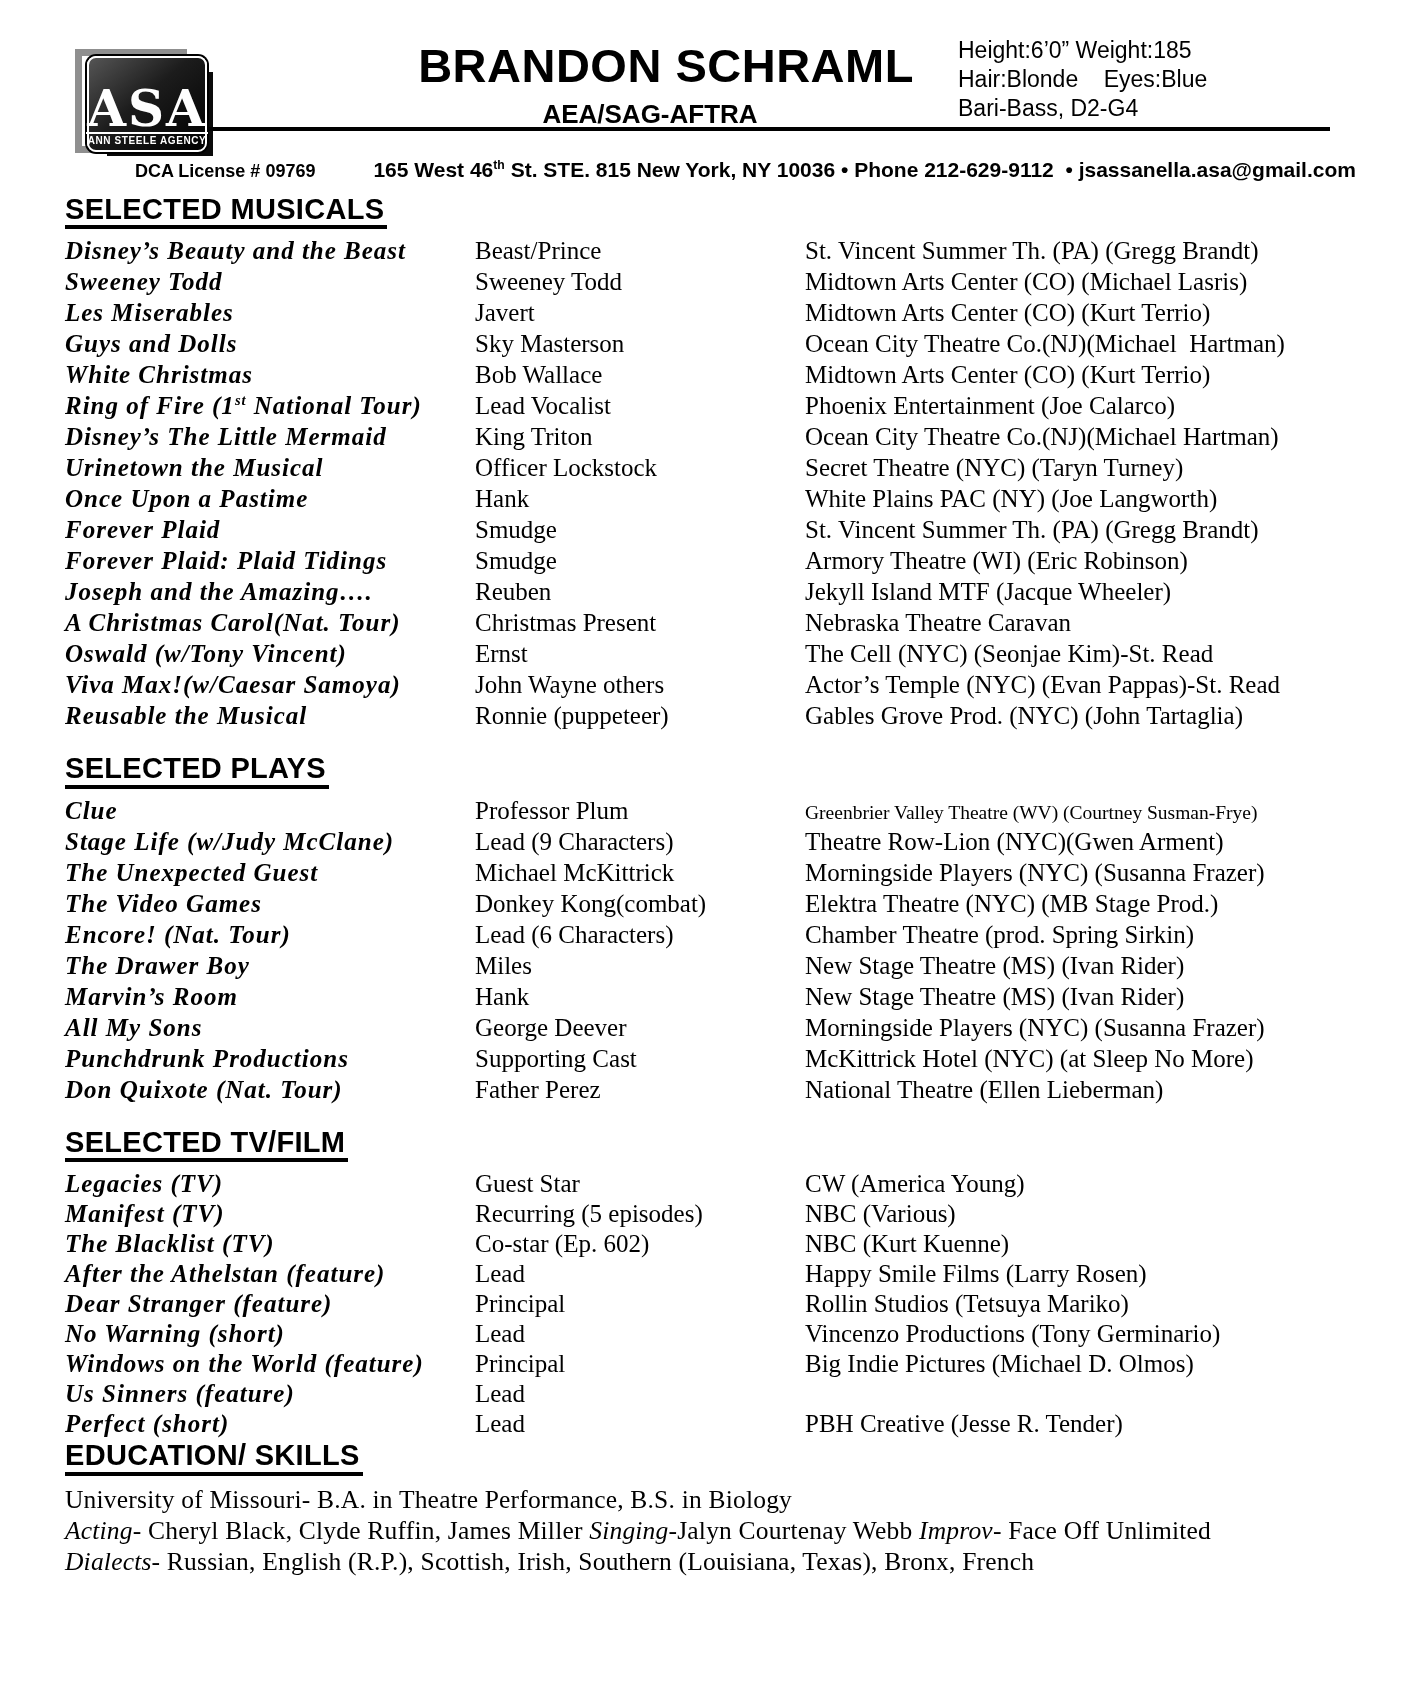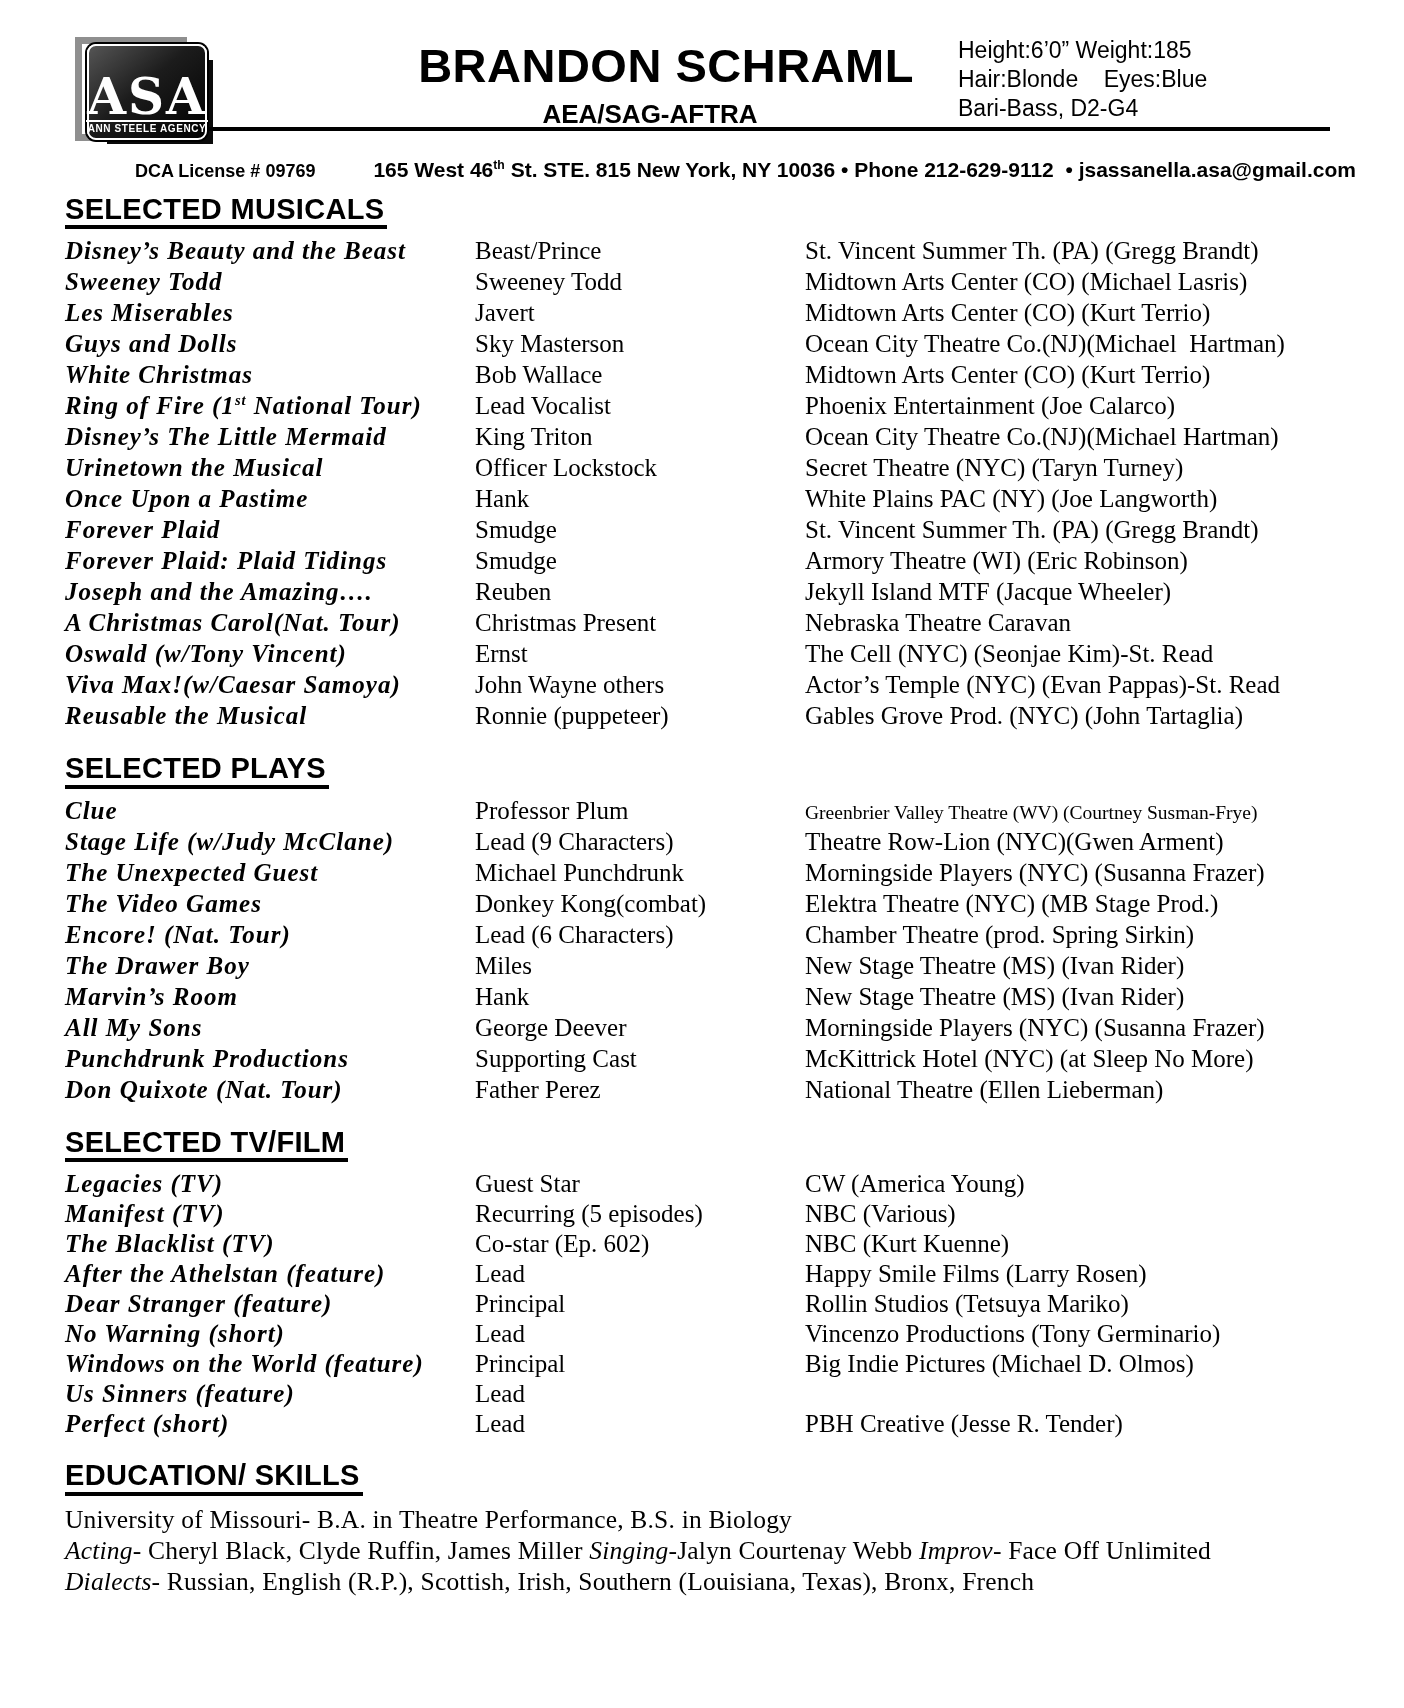--- a/index.html
+++ b/index.html
@@ -2,21 +2,21 @@
 <html><head>
 <meta charset="utf-8">
 <style>
   html,body{margin:0;padding:0;}
   body{
     width:1404px;height:1708px;background:#ffffff;color:#000;
     font-family:"Liberation Serif",serif;position:relative;overflow:hidden;
   }
   
   .header{position:relative;height:148px;}
-  .logo{position:absolute;left:75px;top:32px;width:150px;height:118px;}
+  .logo{position:absolute;left:75px;top:44px;width:150px;height:118px;}
   .logo-frame-gray{position:absolute;left:0;top:5px;width:98px;height:90px;border:7px solid #8f8f8f;}
   .logo-frame-back{position:absolute;left:32px;top:28px;width:106px;height:84px;background:#0a0a0a;}
   .logo-tile{
     position:absolute;left:12px;top:12px;width:116px;height:92px;
     background:linear-gradient(140deg,#555 0%,#1c1c1c 45%,#000 100%);
     border:2px solid #fff;box-shadow:0 0 0 2px #000;border-radius:9px;
     display:flex;flex-direction:column;align-items:center;justify-content:flex-end;
   }
   .logo-acronym{font-family:"DejaVu Serif",serif;font-weight:bold;font-size:50px;line-height:44px;color:#fff;letter-spacing:2px;margin-bottom:1px;}
   .logo-agency{font-family:"Liberation Sans",sans-serif;font-weight:bold;font-size:10px;letter-spacing:0.6px;color:#fff;border-top:2px solid #fff;padding:1px 2px 4px;white-space:nowrap;}
@@ -40,21 +40,21 @@
     font-family:"Liberation Sans",sans-serif;font-weight:bold;font-size:29px;letter-spacing:0.3px;
     border-bottom:4px solid #000;display:inline-block;line-height:1.05;padding:0 3px 1px 0;margin:0 0 8px 0;
   }
   .row{display:flex;align-items:baseline;height:31px;}
   .section:nth-child(3) .row{height:30px;}
   .title{width:410px;font-weight:bold;font-style:italic;font-size:25px;letter-spacing:1px;white-space:pre;}
   .role{width:330px;font-size:25px;white-space:pre;}
   .venue{flex:1;text-align:left;font-size:25px;white-space:pre;}
   .venue.small{font-size:19.5px;}
   
-  .education{margin-left:65px;margin-top:20px;width:1265px;}
+  .education{margin-left:65px;width:1265px;}
   .edu-line{font-size:25.5px;line-height:31px;letter-spacing:0.2px;}
   .edu-line .it{font-style:italic;}
 </style>
 </head>
 <body>
 
 <div class="header">
   <div class="logo">
     <div class="logo-frame-gray"></div>
     <div class="logo-frame-back"></div>
@@ -167,21 +167,21 @@
           <span class="role">Professor Plum</span>
           <span class="venue small">Greenbrier Valley Theatre (WV) (Courtney Susman-Frye)</span>
         </div>
         <div class="row">
           <span class="title">Stage Life (w/Judy McClane)</span>
           <span class="role">Lead (9 Characters)</span>
           <span class="venue">Theatre Row-Lion (NYC)(Gwen Arment)</span>
         </div>
         <div class="row">
           <span class="title">The Unexpected Guest</span>
-          <span class="role">Michael Punchdrunk</span>
+          <span class="role">Michael McKittrick</span>
           <span class="venue">Morningside Players (NYC) (Susanna Frazer)</span>
         </div>
         <div class="row">
           <span class="title">The Video Games</span>
           <span class="role">Donkey Kong(combat)</span>
           <span class="venue">Elektra Theatre (NYC) (MB Stage Prod.)</span>
         </div>
         <div class="row">
           <span class="title">Encore! (Nat. Tour)</span>
           <span class="role">Lead (6 Characters)</span>

